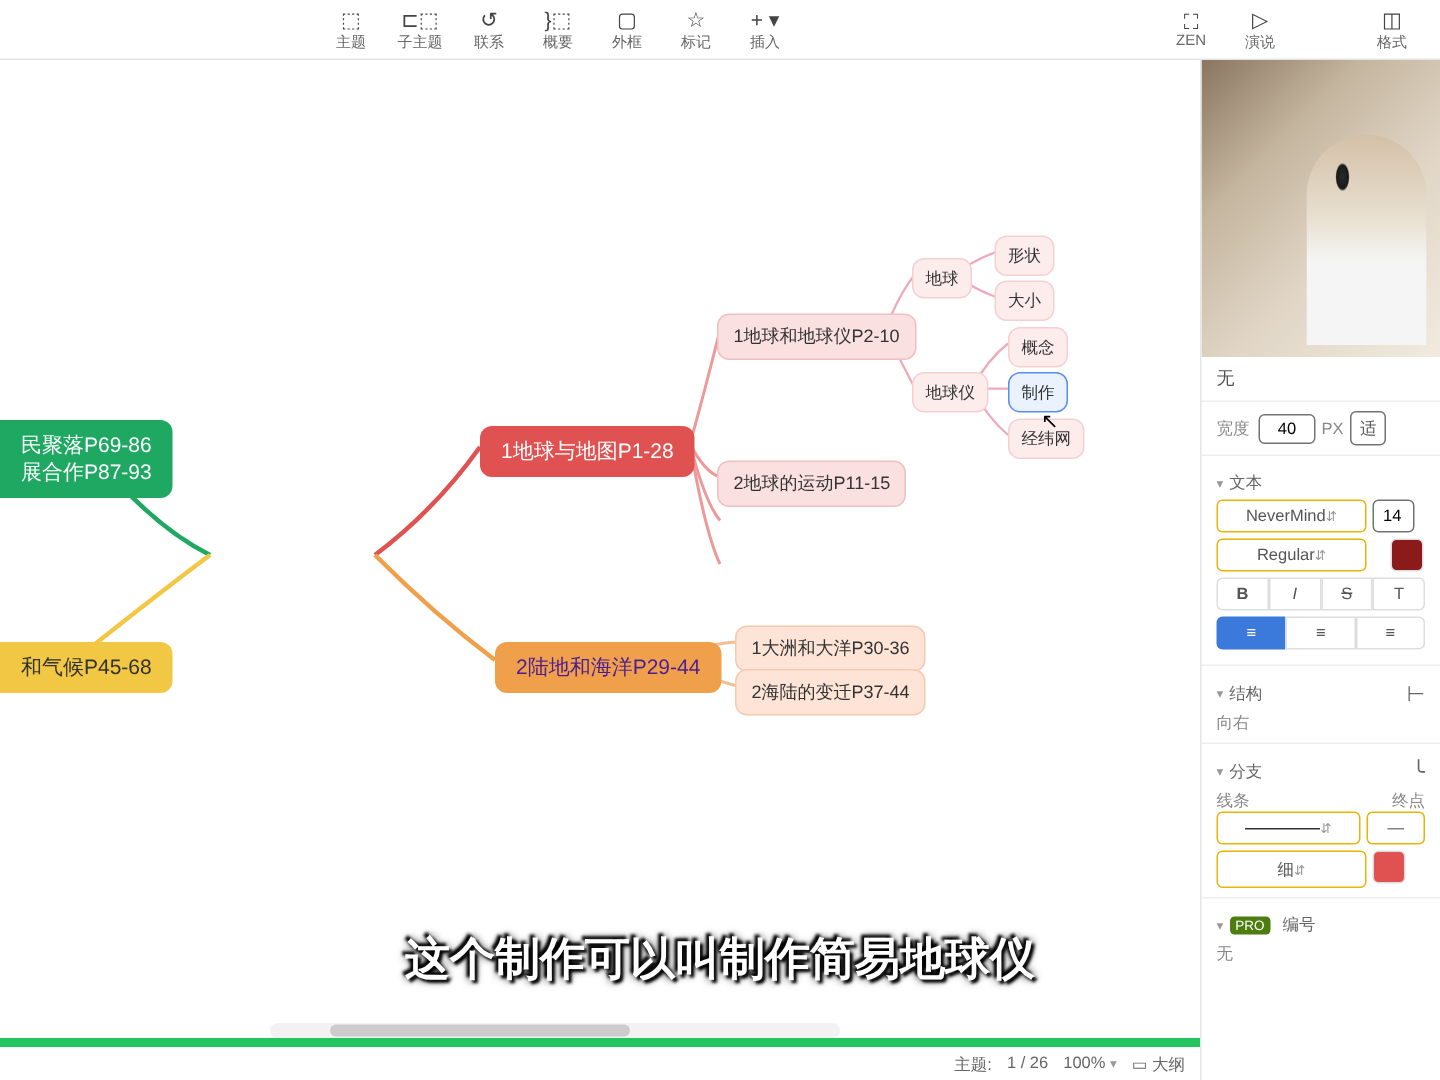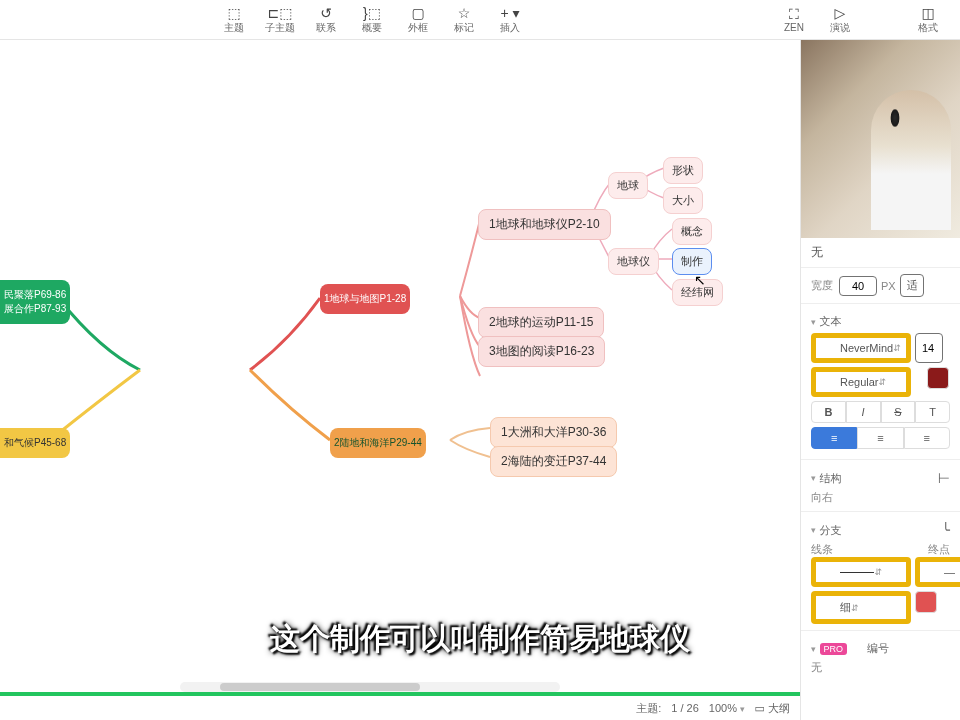--- a/index.html
+++ b/index.html
@@ -3,53 +3,53 @@
 <meta charset="utf-8">
 <style>
 *{box-sizing:border-box;margin:0;padding:0;font-family:-apple-system,BlinkMacSystemFont,"Segoe UI",sans-serif}
 body{width:960px;height:720px;overflow:hidden;background:#fff;position:relative}
 .toolbar{height:40px;border-bottom:1px solid #e5e5e5;display:flex;align-items:center;padding:0 10px;gap:2px}
 .tb-group{display:flex;gap:2px}
 .tb-btn{display:flex;flex-direction:column;align-items:center;justify-content:center;width:44px;height:36px;font-size:10px;color:#666;cursor:pointer;border-radius:4px}
 .tb-btn .ico{font-size:14px;color:#444;height:16px;display:flex;align-items:center}
 .tb-spacer{flex:1}
 .canvas{position:absolute;left:0;top:40px;width:800px;height:640px;background:#fff;overflow:hidden}
-.node{position:absolute;border-radius:8px;padding:8px 4px;font-size:10px;white-space:nowrap;display:flex;align-items:center;justify-content:center}
+.node{position:absolute;border-radius:8px;padding:8px 14px;font-size:14px;white-space:nowrap;display:flex;align-items:center;justify-content:center}
 .node.center{background:#1a2940;color:#fff;font-size:22px;font-weight:600;padding:18px 28px;border-radius:10px}
 .node.green{background:#1ea862;color:#fff}
 .node.yellow{background:#f2c744;color:#333}
 .node.red{background:#e05252;color:#fff}
-.node.orange{background:#f0a04b;color:#14532d}
+.node.orange{background:#f0a04b;color:#4c1d95}
 .node.peach{background:#fde4d6;color:#333;border:1px solid #f5c9ae;font-size:12px;padding:6px 10px}
 .node.pink{background:#fae0e0;color:#333;border:1px solid #f0c0c0;font-size:12px;padding:6px 10px}
 .node.lpink{background:#fdecec;color:#333;border:1px solid #f5d0d0;font-size:11px;padding:5px 8px}
 .node.sel{background:#eaf2fd;border:1.5px solid #5b8def;color:#333;font-size:11px;padding:5px 8px}
 svg.lines{position:absolute;left:0;top:0;width:800px;height:640px;pointer-events:none}
-.statusbar{position:absolute;left:0;bottom:0;width:800px;height:28px;border-top:4px solid #22c55e;display:flex;align-items:center;font-size:11px;color:#666;padding:0 10px;background:#fff}
+.statusbar{position:absolute;left:0;bottom:0;width:800px;height:28px;border-top:6px solid #22c55e;display:flex;align-items:center;font-size:11px;color:#666;padding:0 10px;background:#fff}
 .statusbar .sb-right{margin-left:auto;display:flex;align-items:center;gap:10px}
 .scrollbar-h{position:absolute;left:180px;bottom:28px;width:380px;height:10px;background:#f2f2f2;border-radius:5px}
 .scrollbar-h .thumb{position:absolute;left:40px;width:200px;height:8px;top:1px;background:#ccc;border-radius:4px}
 .side{position:absolute;right:0;top:40px;width:160px;height:680px;border-left:1px solid #e5e5e5;background:#fff;font-size:12px;color:#555;overflow:hidden}
 .webcam{width:160px;height:198px;background:linear-gradient(135deg,#8a7560 0%,#c4b59e 30%,#e0d5c5 60%,#f0ebe0 100%);position:relative}
 .webcam::after{content:"";position:absolute;right:10px;top:50px;width:80px;height:140px;background:radial-gradient(ellipse at 30% 20%,#2a2a2a 0%,#1a1a1a 5%,transparent 6%),linear-gradient(180deg,#d4c0a8 0%,#e8e0d0 40%,#f5f5f5 60%);border-radius:40px 40px 0 0}
 .side-row{display:flex;align-items:center;padding:6px 10px;gap:6px}
 .side-label{font-size:11px;color:#888}
 .side-section{padding:6px 10px;border-top:1px solid #eee}
 .side-section .hdr{font-size:11px;color:#666;display:flex;align-items:center;gap:4px;margin:4px 0}
 .chev{font-size:9px;color:#999}
 .inp{border:1px solid #737373;border-radius:4px;padding:3px 6px;font-size:11px;background:#fff;width:60px}
-.sel-box{border:5px solid #eab308;border-radius:4px;padding:4px 24px;font-size:11px;background:#fff;display:flex;align-items:center;justify-content:flex-start;width:100px}
+.sel-box{border:1px solid #eab308;border-radius:4px;padding:4px 10px;font-size:11px;background:#fff;display:flex;align-items:center;justify-content:center;width:100px}
 .btn-row{display:flex;gap:0;margin:4px 0}
 .btn-seg{flex:1;border:1px solid #ddd;padding:4px 0;text-align:center;font-size:11px;background:#fff}
 .btn-seg.active{background:#3b7adb;color:#fff;border-color:#3b7adb}
 .btn-seg:first-child{border-radius:4px 0 0 4px}
 .btn-seg:last-child{border-radius:0 4px 4px 0}
 .swatch{width:22px;height:22px;border-radius:4px;border:1px solid #ddd}
 .subtitle{position:absolute;left:50%;transform:translateX(-50%);bottom:60px;font-size:30px;font-weight:700;color:#fff;text-shadow:0 0 6px #000,2px 2px 2px #000,-2px -2px 2px #000;white-space:nowrap;z-index:50}
-.badge-pro{display:inline-block;background:#ec4899;color:#fff;font-size:9px;padding:1px 4px;border-radius:3px;margin-right:16px}
+.badge-pro{display:inline-block;background:#4d7c0f;color:#fff;font-size:9px;padding:1px 4px;border-radius:3px;margin-right:4px}
 .cursor{position:absolute;left:694px;top:232px;font-size:14px;color:#000;z-index:40;pointer-events:none}
 </style>
 </head>
 <body>
 
 <div class="toolbar">
   <div class="tb-spacer" style="flex:0 0 200px"></div>
   <div class="tb-group">
     <div class="tb-btn">
         <span class="ico">⬚</span>
@@ -124,21 +124,20 @@
       <div>民聚落P69-86</div>
       <div>展合作P87-93</div>
     </div>
   </div>
   <div class="node yellow" style="left:0;top:388px;border-radius:0 8px 8px 0">和气候P45-68</div>
   <div class="node red" style="left:320px;top:244px">1地球与地图P1-28</div>
   <div class="node orange" style="left:330px;top:388px">2陆地和海洋P29-44</div>
 
   <div class="node pink" style="left:478px;top:169px">1地球和地球仪P2-10</div>
   <div class="node pink" style="left:478px;top:267px">2地球的运动P11-15</div>
-  <div class="node pink" style="left:478px;top:296px">3地图的阅读P16-23</div>
 
   <div class="node peach" style="left:490px;top:377px">1大洲和大洋P30-36</div>
   <div class="node peach" style="left:490px;top:406px">2海陆的变迁P37-44</div>
 
   <div class="node lpink" style="left:608px;top:132px">地球</div>
   <div class="node lpink" style="left:608px;top:208px">地球仪</div>
 
   <div class="node lpink" style="left:663px;top:117px">形状</div>
   <div class="node lpink" style="left:663px;top:147px">大小</div>
   <div class="node lpink" style="left:672px;top:178px">概念</div>

